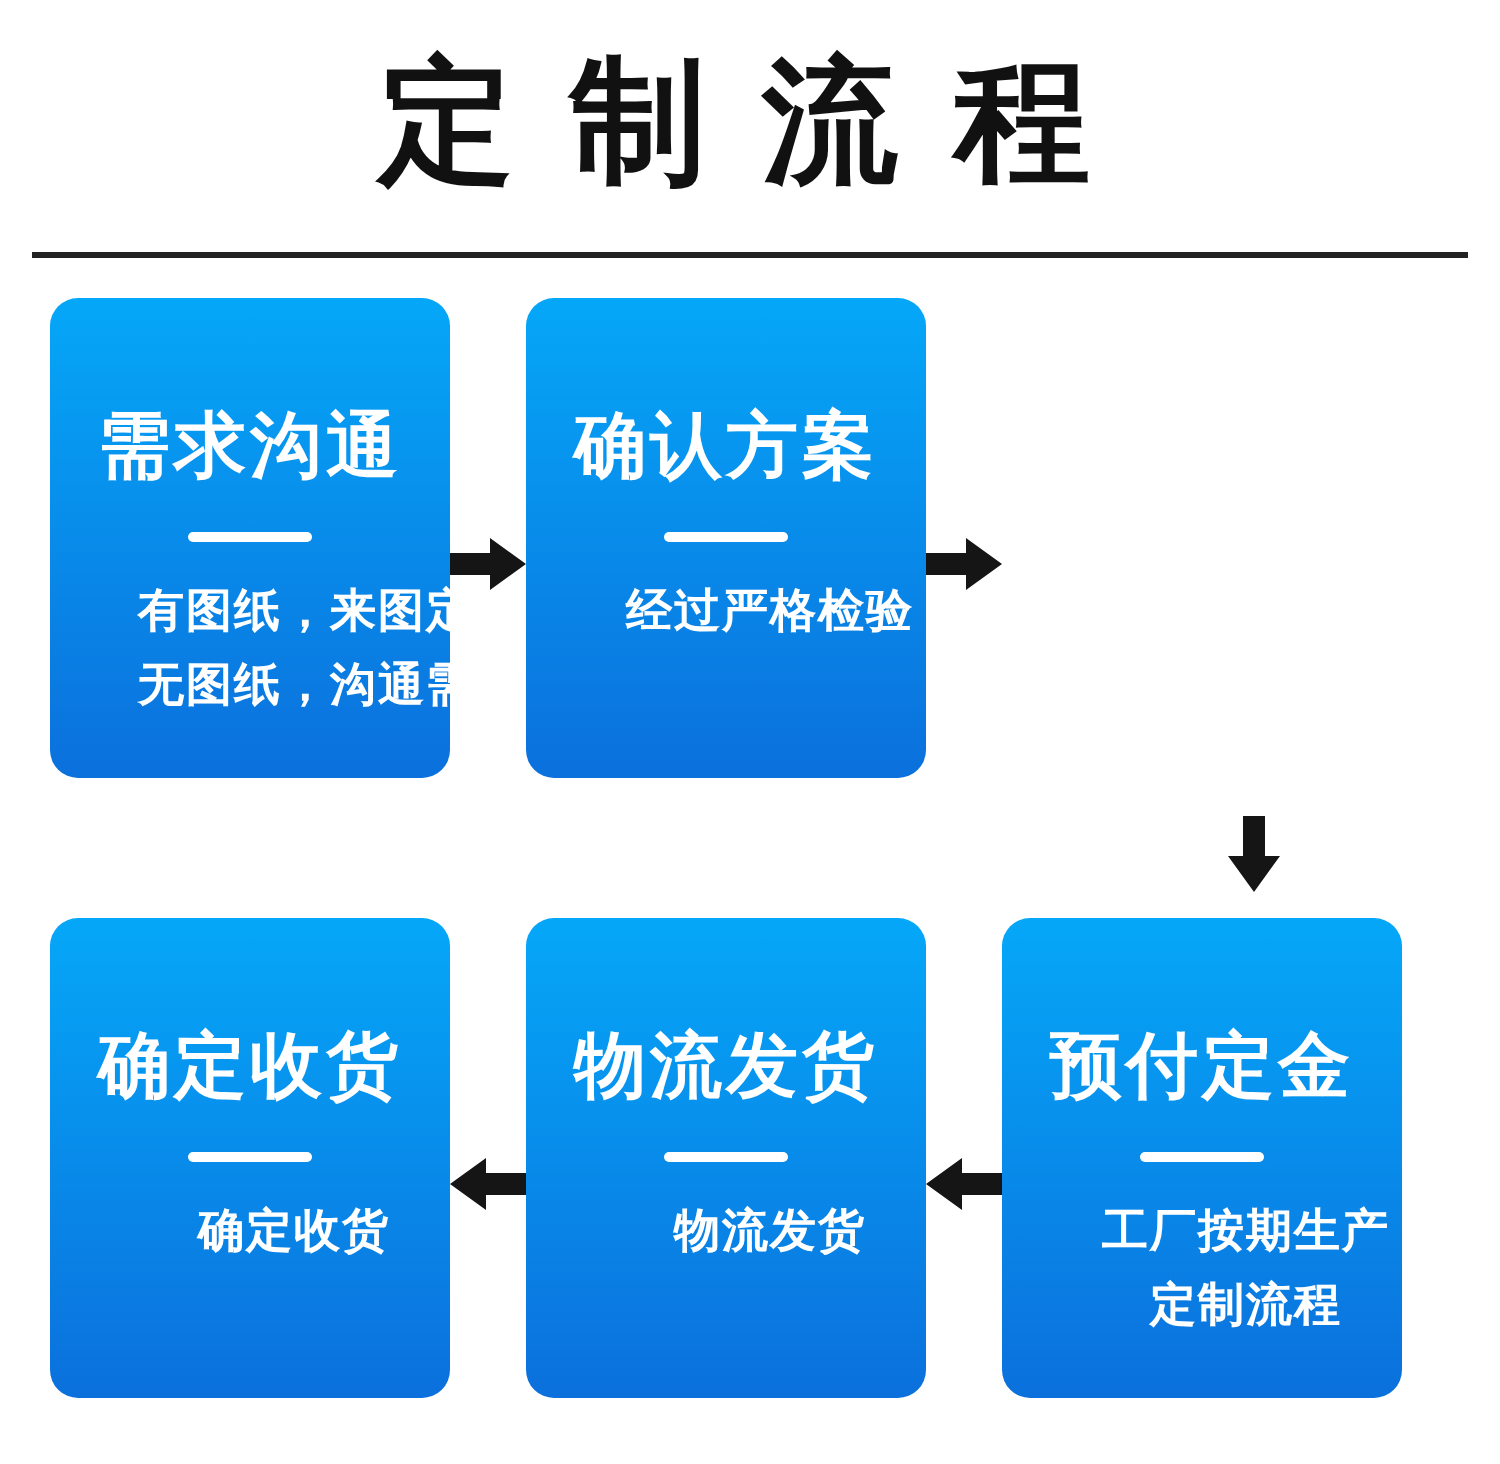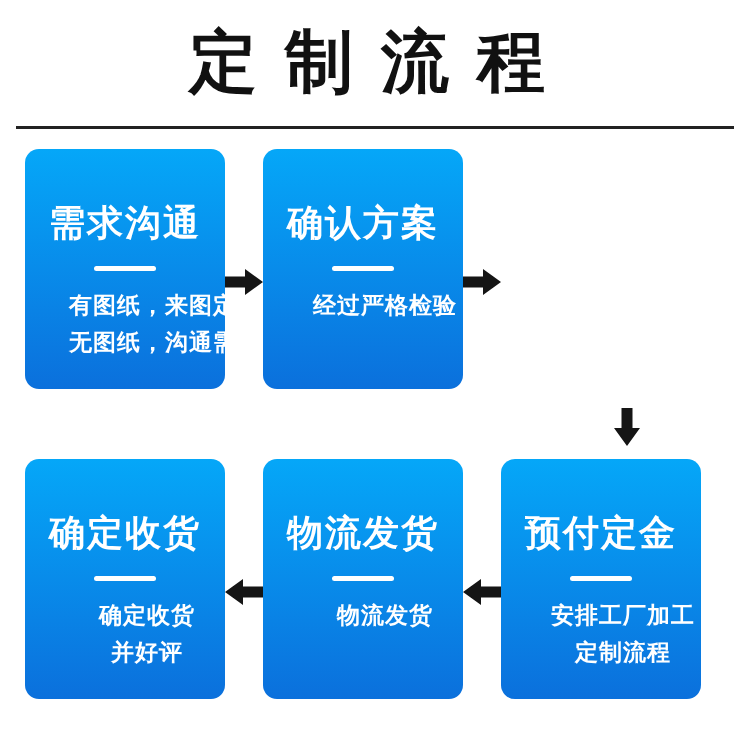--- a/index.html
+++ b/index.html
@@ -131,21 +131,20 @@
         </svg>
     </div>
   </div>
 
   <div class="row bottom">
 
     <div class="step">
       <div class="step-title">确定收货</div>
       <div class="step-divider"></div>
       <div class="step-line">确定收货</div>
-      <div class="step-line">并好评</div>
     </div>
 
     <div class="arrow left">
       <svg width="38" height="26" viewBox="0 0 38 26">
           <path d="M0 7.5 H20 V0 L38 13 L20 26 V18.5 H0 Z" fill="currentColor"></path>
         </svg>
     </div>
 
     <div class="step">
       <div class="step-title">物流发货</div>
@@ -155,19 +154,19 @@
 
     <div class="arrow left">
       <svg width="38" height="26" viewBox="0 0 38 26">
           <path d="M0 7.5 H20 V0 L38 13 L20 26 V18.5 H0 Z" fill="currentColor"></path>
         </svg>
     </div>
 
     <div class="step">
       <div class="step-title">预付定金</div>
       <div class="step-divider"></div>
-      <div class="step-line">安排工厂加工</div>
+      <div class="step-line">工厂按期生产</div>
       <div class="step-line">定制流程</div>
     </div>
 
   </div>
 
 </div>
 
 </body></html>

